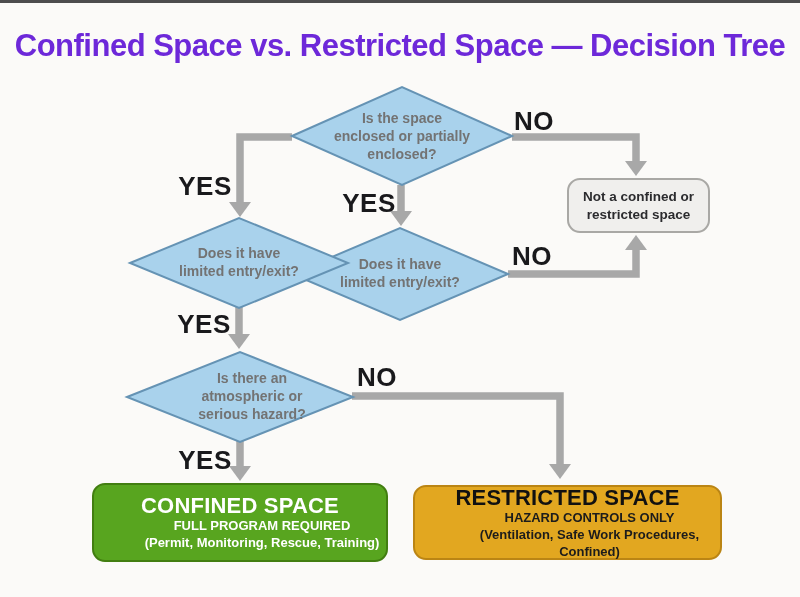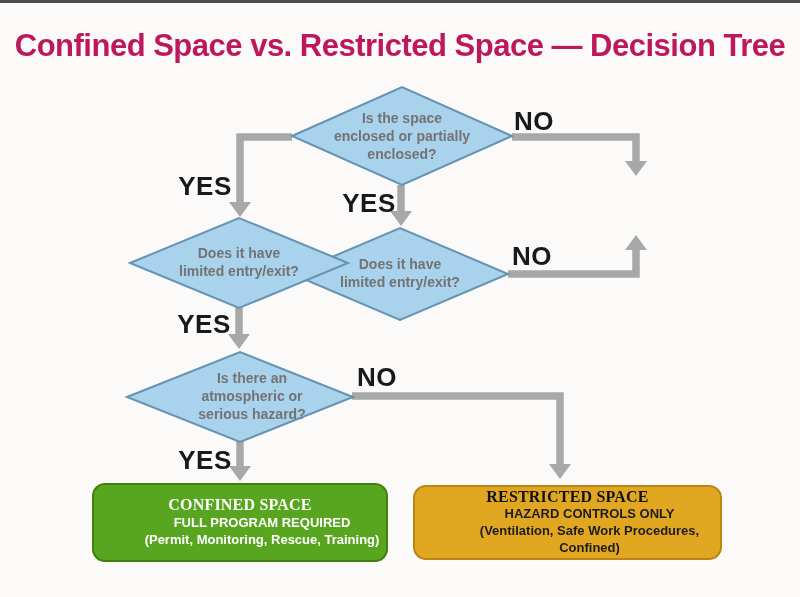--- a/index.html
+++ b/index.html
@@ -5,21 +5,21 @@
   html,body{margin:0;padding:0;background:#e9e9e9;}
   .canvas{
     position:relative;width:800px;height:597px;margin:0 auto;
     background:#fbfaf8;overflow:hidden;
     font-family:"Liberation Sans",sans-serif;
   }
   .top-edge{position:absolute;top:0;left:0;width:100%;height:3px;background:#4d4d4e;}
   .title{
     position:absolute;top:28px;left:0;width:100%;margin:0;
     text-align:center;font-size:31px;font-weight:700;letter-spacing:-0.5px;
-    color:#be185d;
+    color:#6d28d9;
   }
   svg.layer{position:absolute;top:0;left:0;}
   .diamond{fill:#a9d2ec;stroke:#6593b4;stroke-width:2;}
   .wire{fill:none;stroke:#a8a8a8;stroke-width:7.5;}
   .head{fill:#a8a8a8;stroke:none;}
   .node-label{
     position:absolute;transform:translate(-50%,-50%);
     font-size:14px;font-weight:600;color:#737373;line-height:1.28;
     text-align:center;white-space:pre-line;pointer-events:none;
   }
@@ -40,21 +40,21 @@
   .green-box{
     left:92px;top:483px;width:296px;height:79px;
     background:#58a51f;border:2px solid #427e11;border-radius:13px;
     color:#ffffff;
   }
   .orange-box{
     left:413px;top:485px;width:309px;height:75px;
     background:#e2a720;border:2px solid #bb8514;border-radius:13px;
     color:#1c1c1c;
   }
-  .terminal .t-title{font-size:16px;font-weight:800;letter-spacing:0.2px;line-height:1.15;font-family:Liberation Serif, serif;}
+  .terminal .t-title{font-size:22px;font-weight:800;letter-spacing:0.2px;line-height:1.15;}
   .orange-box .t-title{color:#111111;}
   .terminal .t-line{font-size:13px;font-weight:700;line-height:1.3;padding-left:44px;}
 </style>
 </head>
 <body>
 
 <div class="canvas">
 
   <div class="top-edge"></div>
 
@@ -96,20 +96,24 @@
 serious hazard?</div>
 
   <div class="edge-label" style="left:205px;top:186px;">YES</div>
   <div class="edge-label" style="left:369px;top:203px;">YES</div>
   <div class="edge-label" style="left:534px;top:121px;">NO</div>
   <div class="edge-label" style="left:532px;top:256px;">NO</div>
   <div class="edge-label" style="left:204px;top:324px;">YES</div>
   <div class="edge-label" style="left:377px;top:377px;">NO</div>
   <div class="edge-label" style="left:205px;top:460px;">YES</div>
 
+  <div class="terminal gray-box">
+    <span>Not a confined or
+restricted space</span>
+  </div>
 
   <div class="terminal green-box">
     <span class="t-title">CONFINED SPACE</span>
     <span class="t-line">FULL PROGRAM REQUIRED</span>
     <span class="t-line">(Permit, Monitoring, Rescue, Training)</span>
   </div>
 
   <div class="terminal orange-box">
     <span class="t-title">RESTRICTED SPACE</span>
     <span class="t-line">HAZARD CONTROLS ONLY</span>

